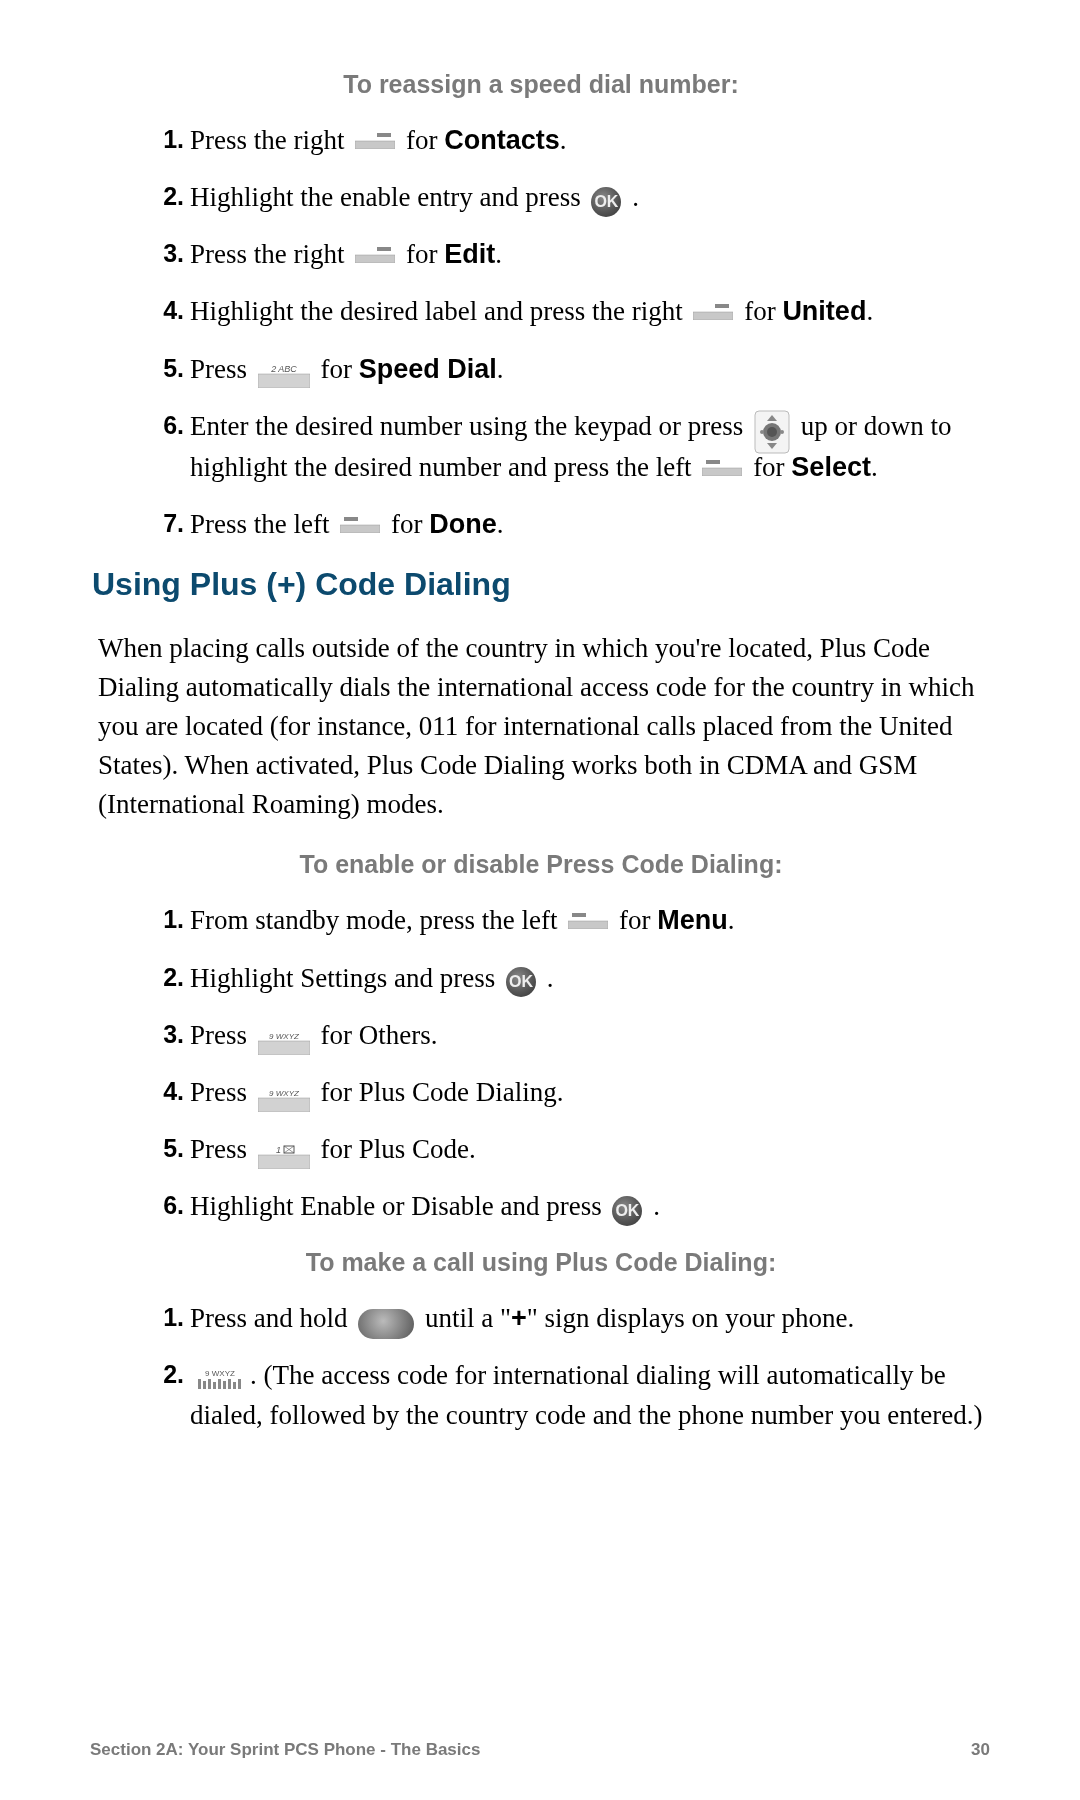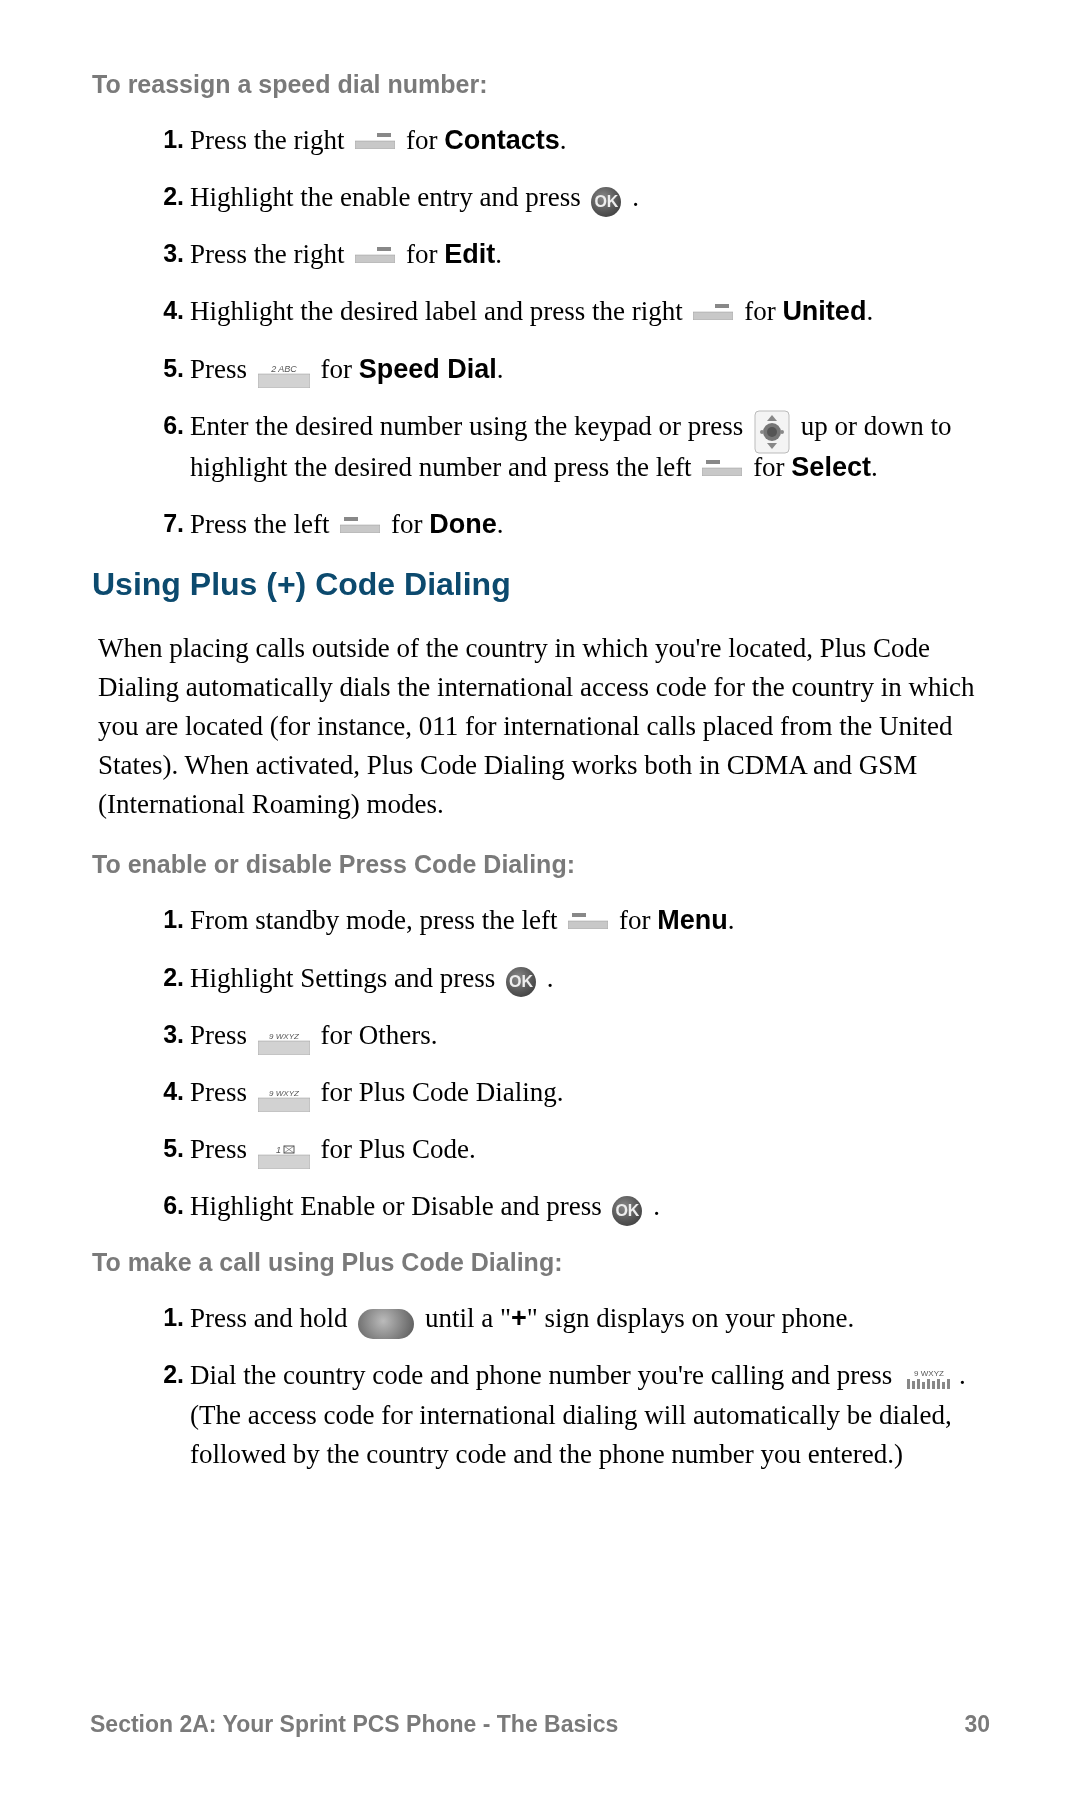--- a/index.html
+++ b/index.html
@@ -15,20 +15,21 @@
   }
   .page {
     padding: 70px 90px 0 90px;
   }
   .sub-heading {
     font-family: Arial, Helvetica, sans-serif;
     font-weight: bold;
     color: #7a7a7a;
     font-size: 25px;
     margin: 0 0 22px 2px;
+    text-align: center;
   }
   ol.steps {
     list-style: none;
     padding: 0 0 0 60px;
     margin: 0 0 22px 0;
   }
   ol.steps > li {
     position: relative;
     font-size: 27px;
     line-height: 1.45;
@@ -117,26 +118,26 @@
     width: 52px;
     height: 26px;
     vertical-align: middle;
     margin: 0 4px -4px 4px;
   }
   .talk-btn svg{display:block;}
   .footer {
     position: absolute;
     left: 0;
     right: 0;
-    bottom: 62px;
+    bottom: 40px;
     padding: 0 90px;
     font-family: Arial, Helvetica, sans-serif;
     font-weight: bold;
     color: #7a7a7a;
-    font-size: 23px;
+    font-size: 17px;
   }
   .footer .pg {
     float: right;
   }
 </style>
 </head>
 <body>
 
 <div class="page">
 
@@ -285,21 +286,20 @@
 
   <ol class="steps">
     <li>
       <span class="num">1.</span>
       <span>Press and hold </span>
       <span class="zero-btn"></span>
       <span> until a "</span><span class="b">+</span><span>" sign displays on your phone.</span>
     </li>
     <li>
       <span class="num">2.</span>
-      <span>Dial the country code and phone number you're calling and press </span>
       <span class="talk-btn"><svg width="52" height="26">
             <text x="26" y="9" font-family="Arial" font-size="8" fill="#555" text-anchor="middle">9 WXYZ</text>
             <g transform="translate(4,12)">
               <rect x="0" y="0" width="3" height="10" fill="#888"></rect>
               <rect x="5" y="2" width="3" height="8" fill="#888"></rect>
               <rect x="10" y="0" width="3" height="10" fill="#888"></rect>
               <rect x="15" y="3" width="3" height="7" fill="#888"></rect>
               <rect x="20" y="0" width="3" height="10" fill="#888"></rect>
               <rect x="25" y="2" width="3" height="8" fill="#888"></rect>
               <rect x="30" y="0" width="3" height="10" fill="#888"></rect>

